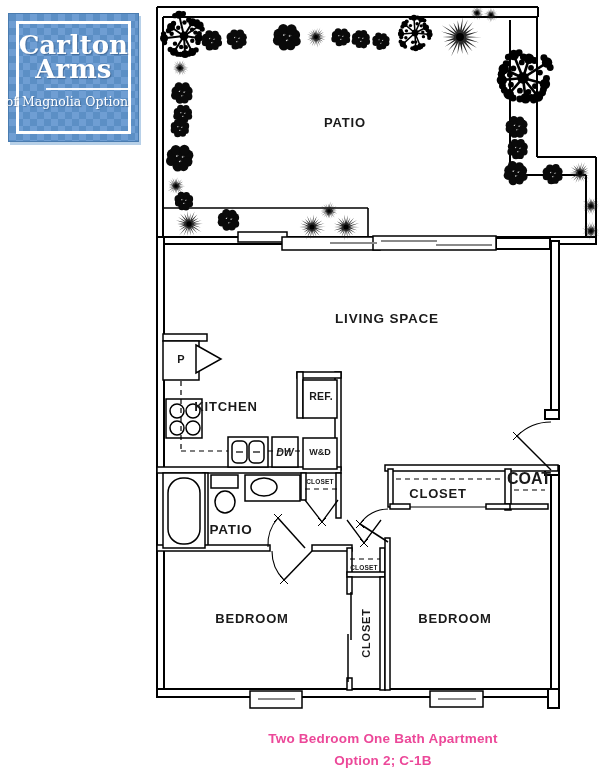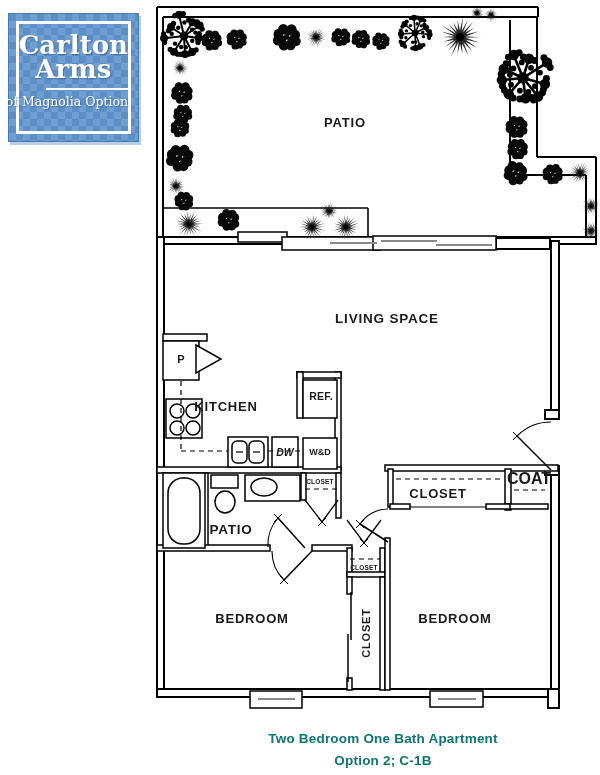--- a/index.html
+++ b/index.html
@@ -27,21 +27,21 @@
         text-shadow:1px 1px 1px rgba(30,60,100,.45);white-space:nowrap;}
 
   
   .lbl{position:absolute;transform:translate(-50%,-50%);white-space:nowrap;
        font-weight:bold;color:#1a1a1a;letter-spacing:.8px;font-size:13px;}
   .lbl.small{font-size:6.5px;letter-spacing:.2px;}
   .lbl.rot{transform:translate(-50%,-50%) rotate(-90deg);}
 
   
   .caption{position:absolute;transform:translate(-50%,-50%);white-space:nowrap;
-       font-weight:bold;color:#0f766e;font-size:13.5px;letter-spacing:.2px;}
+       font-weight:bold;color:#ec4899;font-size:13.5px;letter-spacing:.2px;}
 </style>
 </head>
 <body>
 
 <div id="plan">
 
   <div class="logo">
     <div class="logo-frame">
       <div class="logo-title">
         <div>Carlton</div>

